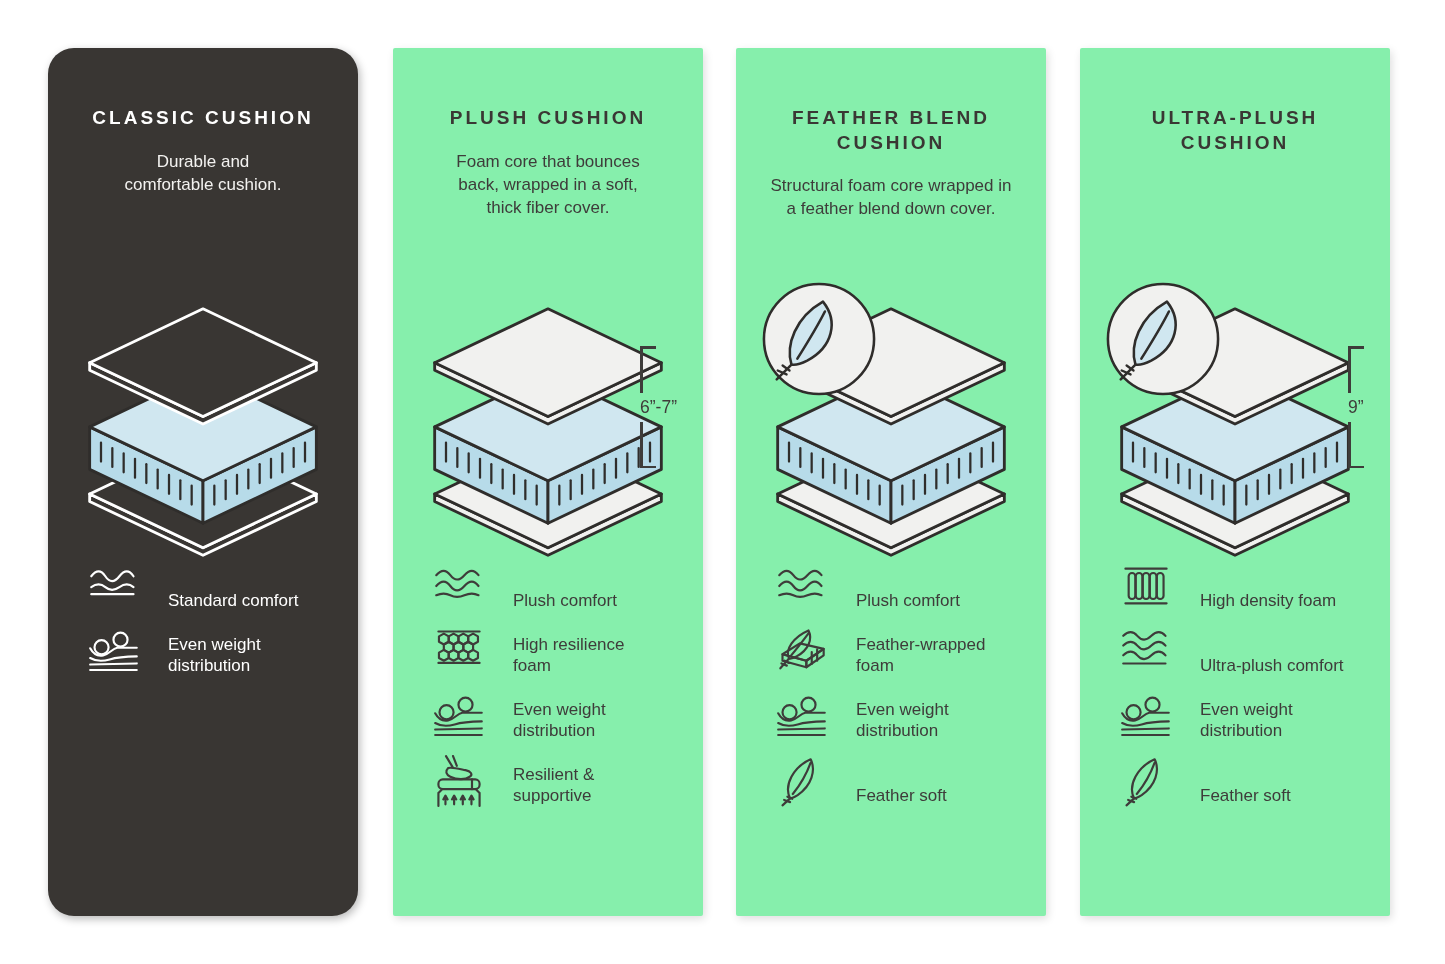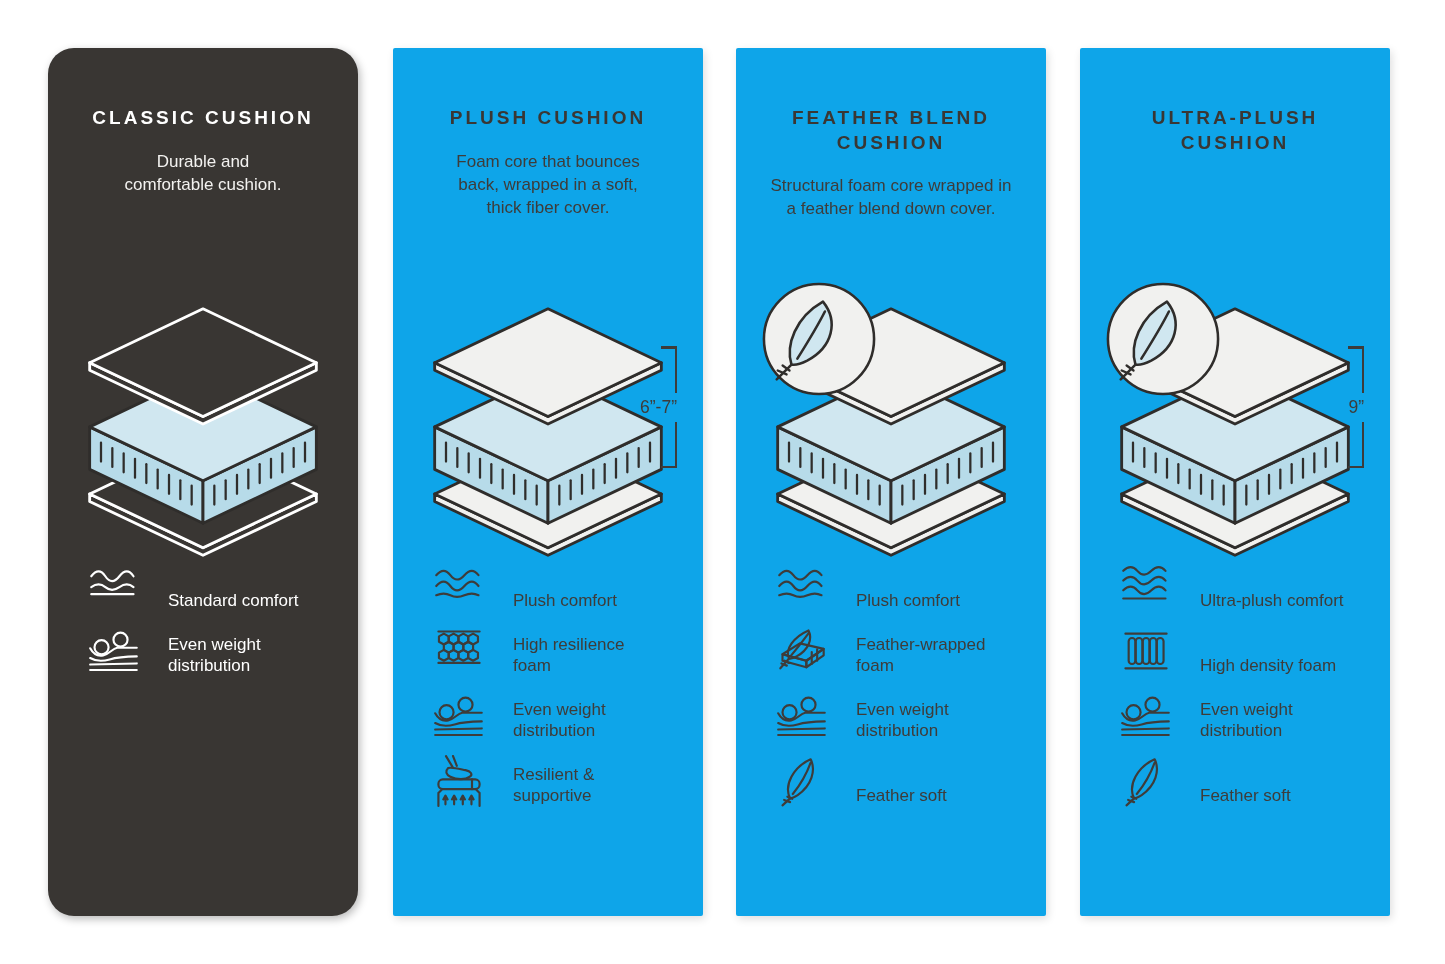--- a/index.html
+++ b/index.html
@@ -4,40 +4,40 @@
 <style>
   html,body{margin:0;padding:0;}
   body{
     width:1445px;height:964px;position:relative;background:#ffffff;
     font-family:"Liberation Sans","DejaVu Sans",sans-serif;overflow:hidden;
   }
   .card{
     position:absolute;top:48px;width:310px;height:868px;border-radius:2px;
     box-sizing:border-box;padding-top:58px;text-align:center;
   }
-  .card.light{background:#0ea5e9;color:#3e3c3a;box-shadow:2px 3px 8px rgba(0,0,0,0.13);}
+  .card.light{background:#86efac;color:#3e3c3a;box-shadow:2px 3px 8px rgba(0,0,0,0.13);}
   .card.dark{background:#393633;color:#ffffff;box-shadow:2px 3px 8px rgba(0,0,0,0.28);}
   .card-title{
     margin:0;font-size:19px;font-weight:700;letter-spacing:3px;line-height:1.3;
     white-space:pre-line;
   }
   .card.light .card-title{color:#3a3734;}
   .card-desc{
     margin:20px auto 0;font-size:17px;line-height:1.35;white-space:pre-line;
     max-width:270px;
   }
   .card.dark .card-desc{color:#f3f2f0;text-align:center;}
   .illustration{
     position:absolute;top:232px;left:0;right:0;height:300px;
   }
   .cushion-svg{display:block;margin:26px auto 0;}
   .badge{position:absolute;left:24px;top:0px;}
   .marker{
     position:absolute;right:26px;top:66px;height:122px;
-    display:flex;flex-direction:column;align-items:flex-end;color:#3e3c3a;
+    display:flex;flex-direction:column;align-items:flex-start;color:#3e3c3a;
   }
   .marker .cap{width:16px;height:2.5px;background:currentColor;flex:none;}
   .marker .vline{width:2.5px;flex:1;background:currentColor;}
   .marker .mlabel{font-size:17.5px;padding:4px 0;white-space:nowrap;}
   .features{
     position:absolute;top:512px;left:40px;right:14px;text-align:left;
   }
   .feature-row{display:flex;align-items:flex-end;min-height:49px;margin-bottom:13px;}
   .feature-icon{flex:none;width:52px;height:52px;}
   .feature-icon svg{display:block;width:52px;height:52px;}
@@ -434,32 +434,32 @@
       <div class="vline"></div>
       <div class="mlabel">9”</div>
       <div class="vline"></div>
       <div class="cap"></div>
       </div>
     </div>
     <div class="features">
       <div class="feature-row">
         <span class="feature-icon">
         <svg viewBox="0 0 48 48" fill="none" stroke="currentColor" stroke-width="2" stroke-linecap="round" stroke-linejoin="round">
+            <use href="#icon-foam-rolls"></use>
+          </svg>
+      </span>
+      <span class="feature-label">High density foam</span>
+      </div>
+      <div class="feature-row">
+        <span class="feature-icon">
+        <svg viewBox="0 0 48 48" fill="none" stroke="currentColor" stroke-width="2" stroke-linecap="round" stroke-linejoin="round">
             <use href="#icon-wave-triple"></use>
           </svg>
       </span>
       <span class="feature-label">Ultra-plush comfort</span>
-      </div>
-      <div class="feature-row">
-        <span class="feature-icon">
-        <svg viewBox="0 0 48 48" fill="none" stroke="currentColor" stroke-width="2" stroke-linecap="round" stroke-linejoin="round">
-            <use href="#icon-foam-rolls"></use>
-          </svg>
-      </span>
-      <span class="feature-label">High density foam</span>
       </div>
       <div class="feature-row">
         <span class="feature-icon">
         <svg viewBox="0 0 48 48" fill="none" stroke="currentColor" stroke-width="2" stroke-linecap="round" stroke-linejoin="round">
             <use href="#icon-even-weight"></use>
           </svg>
       </span>
       <span class="feature-label">Even weight
 distribution</span>
       </div>

